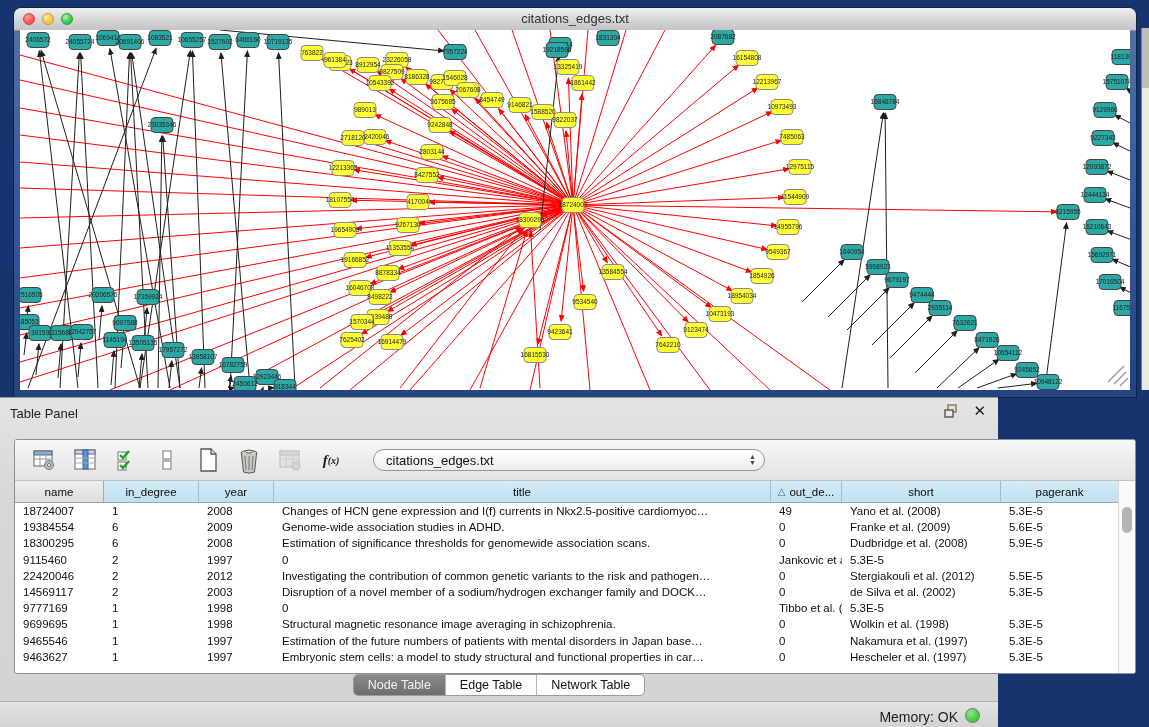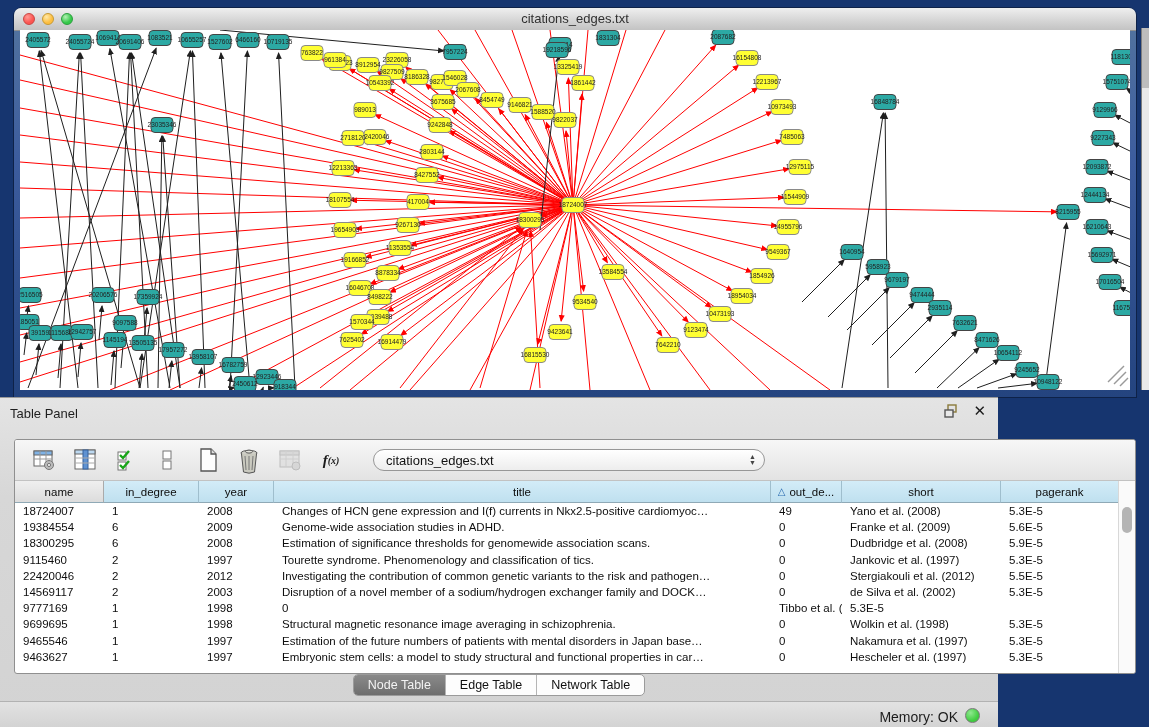--- a/index.html
+++ b/index.html
@@ -598,21 +598,20 @@
           <div class="td">2008</div>
           <div class="td">Estimation of significance thresholds for genomewide association scans.</div>
           <div class="td">0</div>
           <div class="td">Dudbridge et al. (2008)</div>
           <div class="td">5.9E-5</div>
         </div>
         <div class="tr">
           <div class="td">9115460</div>
           <div class="td">2</div>
           <div class="td">1997</div>
-          <div class="td">Tourette syndrome. Phenomenology and classification of tics.</div>
           <div class="td">0</div>
           <div class="td">Jankovic et al. (1997)</div>
           <div class="td">5.3E-5</div>
         </div>
         <div class="tr">
           <div class="td">22420046</div>
           <div class="td">2</div>
           <div class="td">2012</div>
           <div class="td">Investigating the contribution of common genetic variants to the risk and pathogen…</div>
           <div class="td">0</div>

